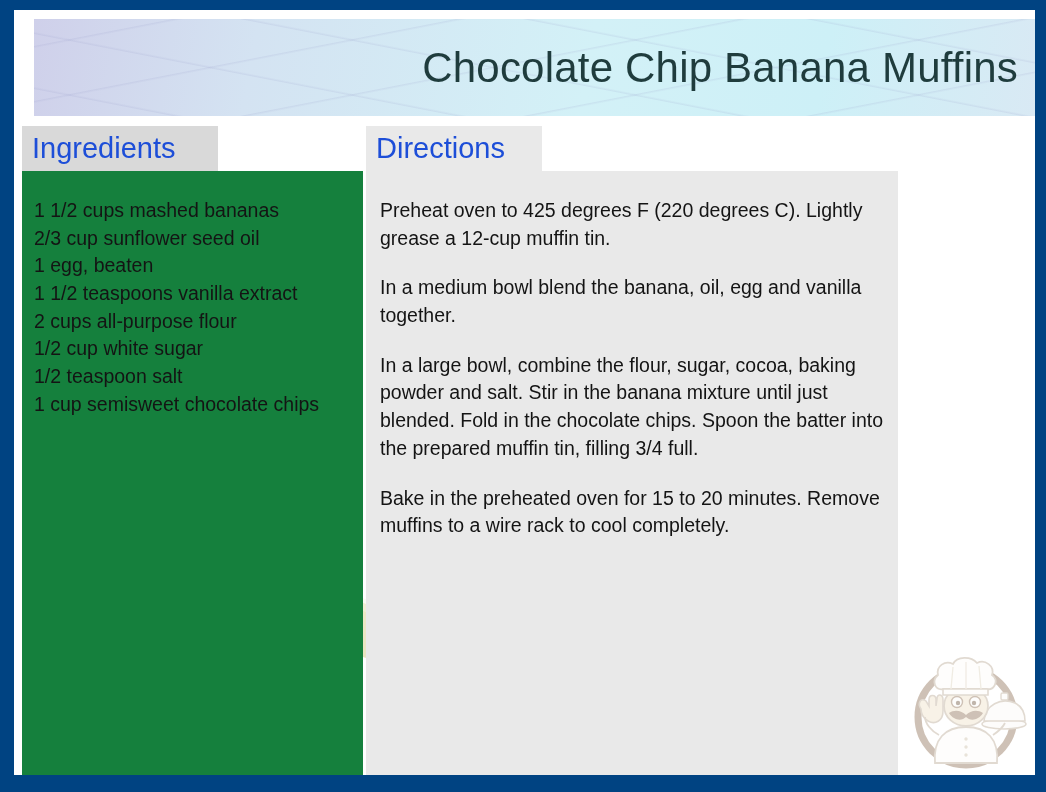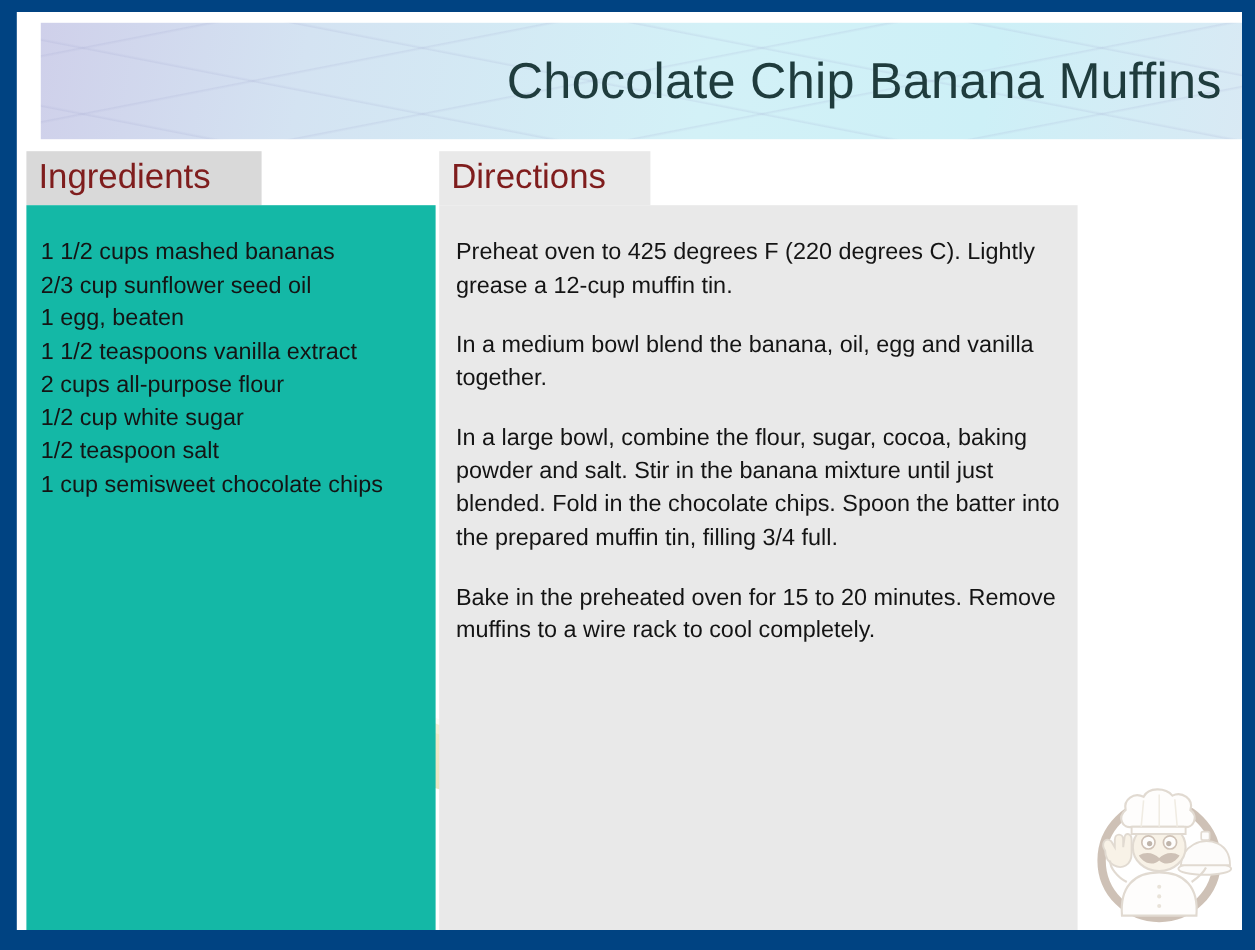--- a/index.html
+++ b/index.html
@@ -88,34 +88,34 @@
   #directions-column  { left: 352px; width: 532px; }
 
   .section-tab {
     position: relative;
     height: 45px;
     display: flex;
     align-items: center;
     padding-left: 10px;
     font-size: 29px;
     font-weight: 400;
-    color: #7f1d1d;
+    color: #1d4ed8;
     white-space: nowrap;
   }
   #ingredients-column .section-tab { width: 196px; background: #d9d9d9; }
   #directions-column  .section-tab { width: 176px; background: #e9e9e9; }
 
   .section-body {
     position: relative;
     font-size: 19.5px;
     line-height: 1.42;
     color: #141414;
     padding: 26px 14px 20px 12px;
   }
-  #ingredients-column .section-body { background: #14b8a6; height: 614px; }
+  #ingredients-column .section-body { background: #15803d; height: 614px; }
   #directions-column  .section-body { background: #e9e9e9; height: 614px; padding-left: 14px; padding-right: 8px; }
 
   
   #ingredients-list { list-style: none; }
   #ingredients-list li { white-space: pre-wrap; }
 
   
   #directions-list { list-style: none; }
   #directions-list li { margin-bottom: 22px; }
   #directions-list li:last-child { margin-bottom: 12px; }

